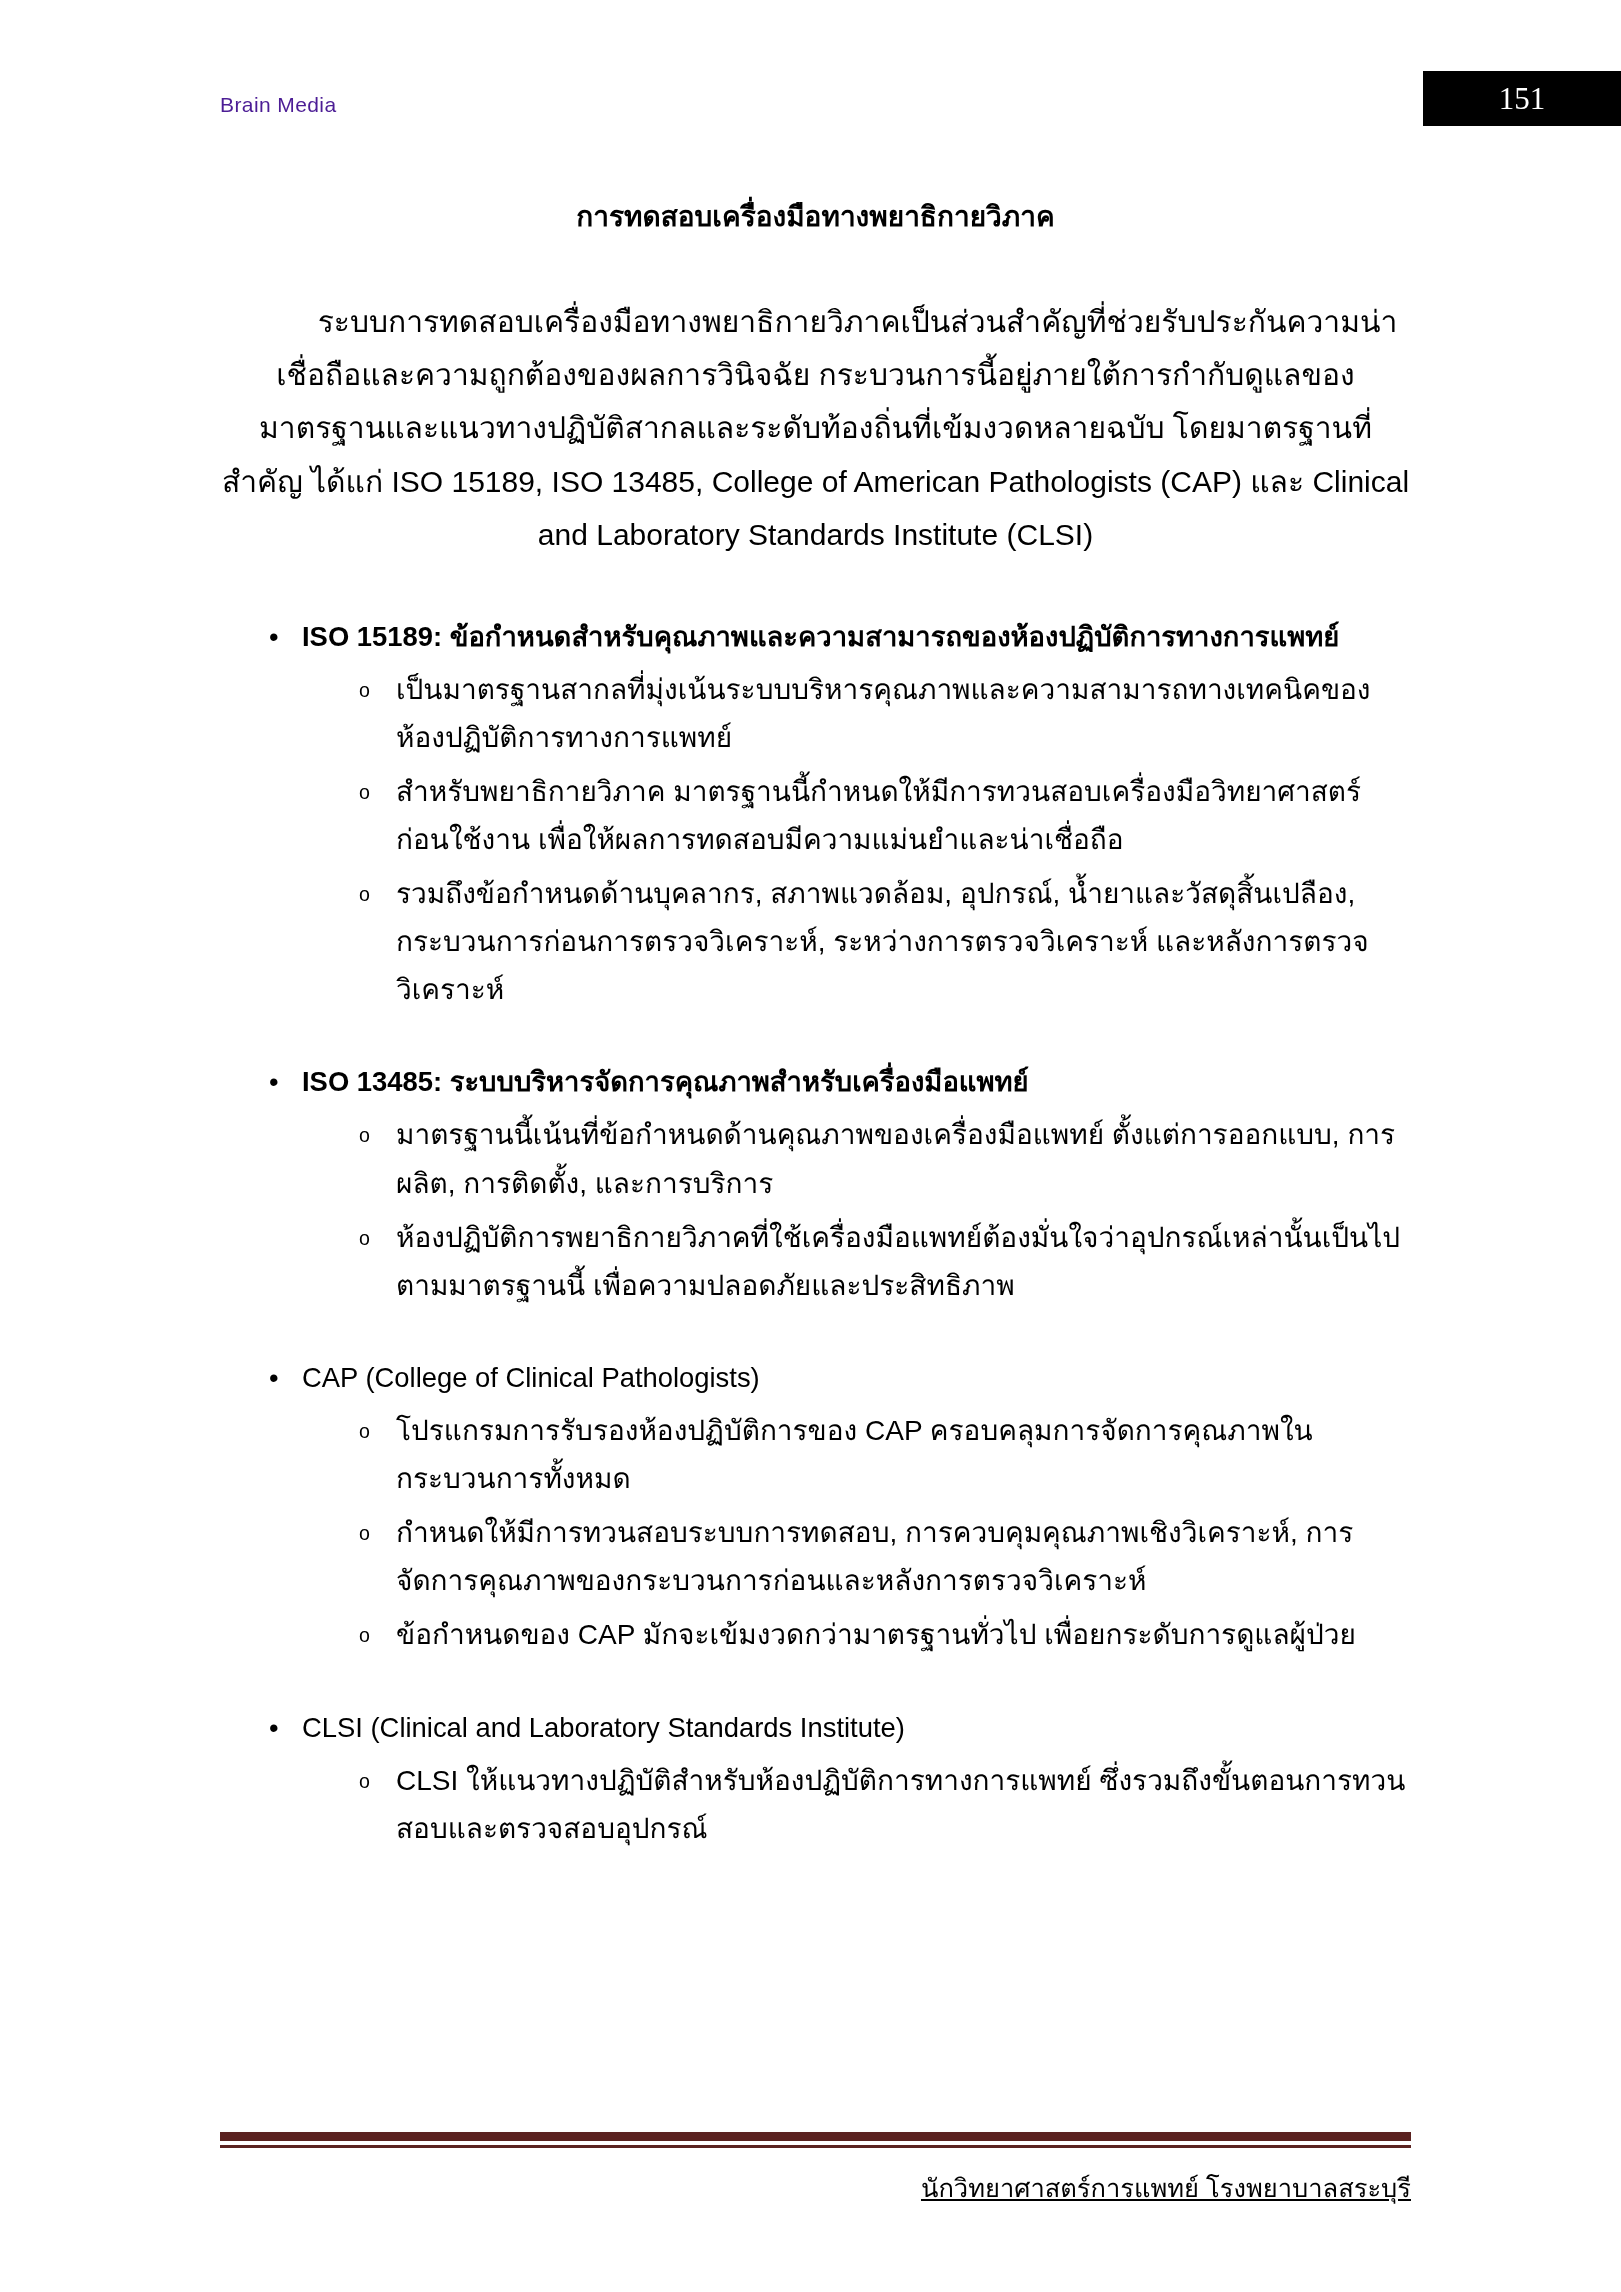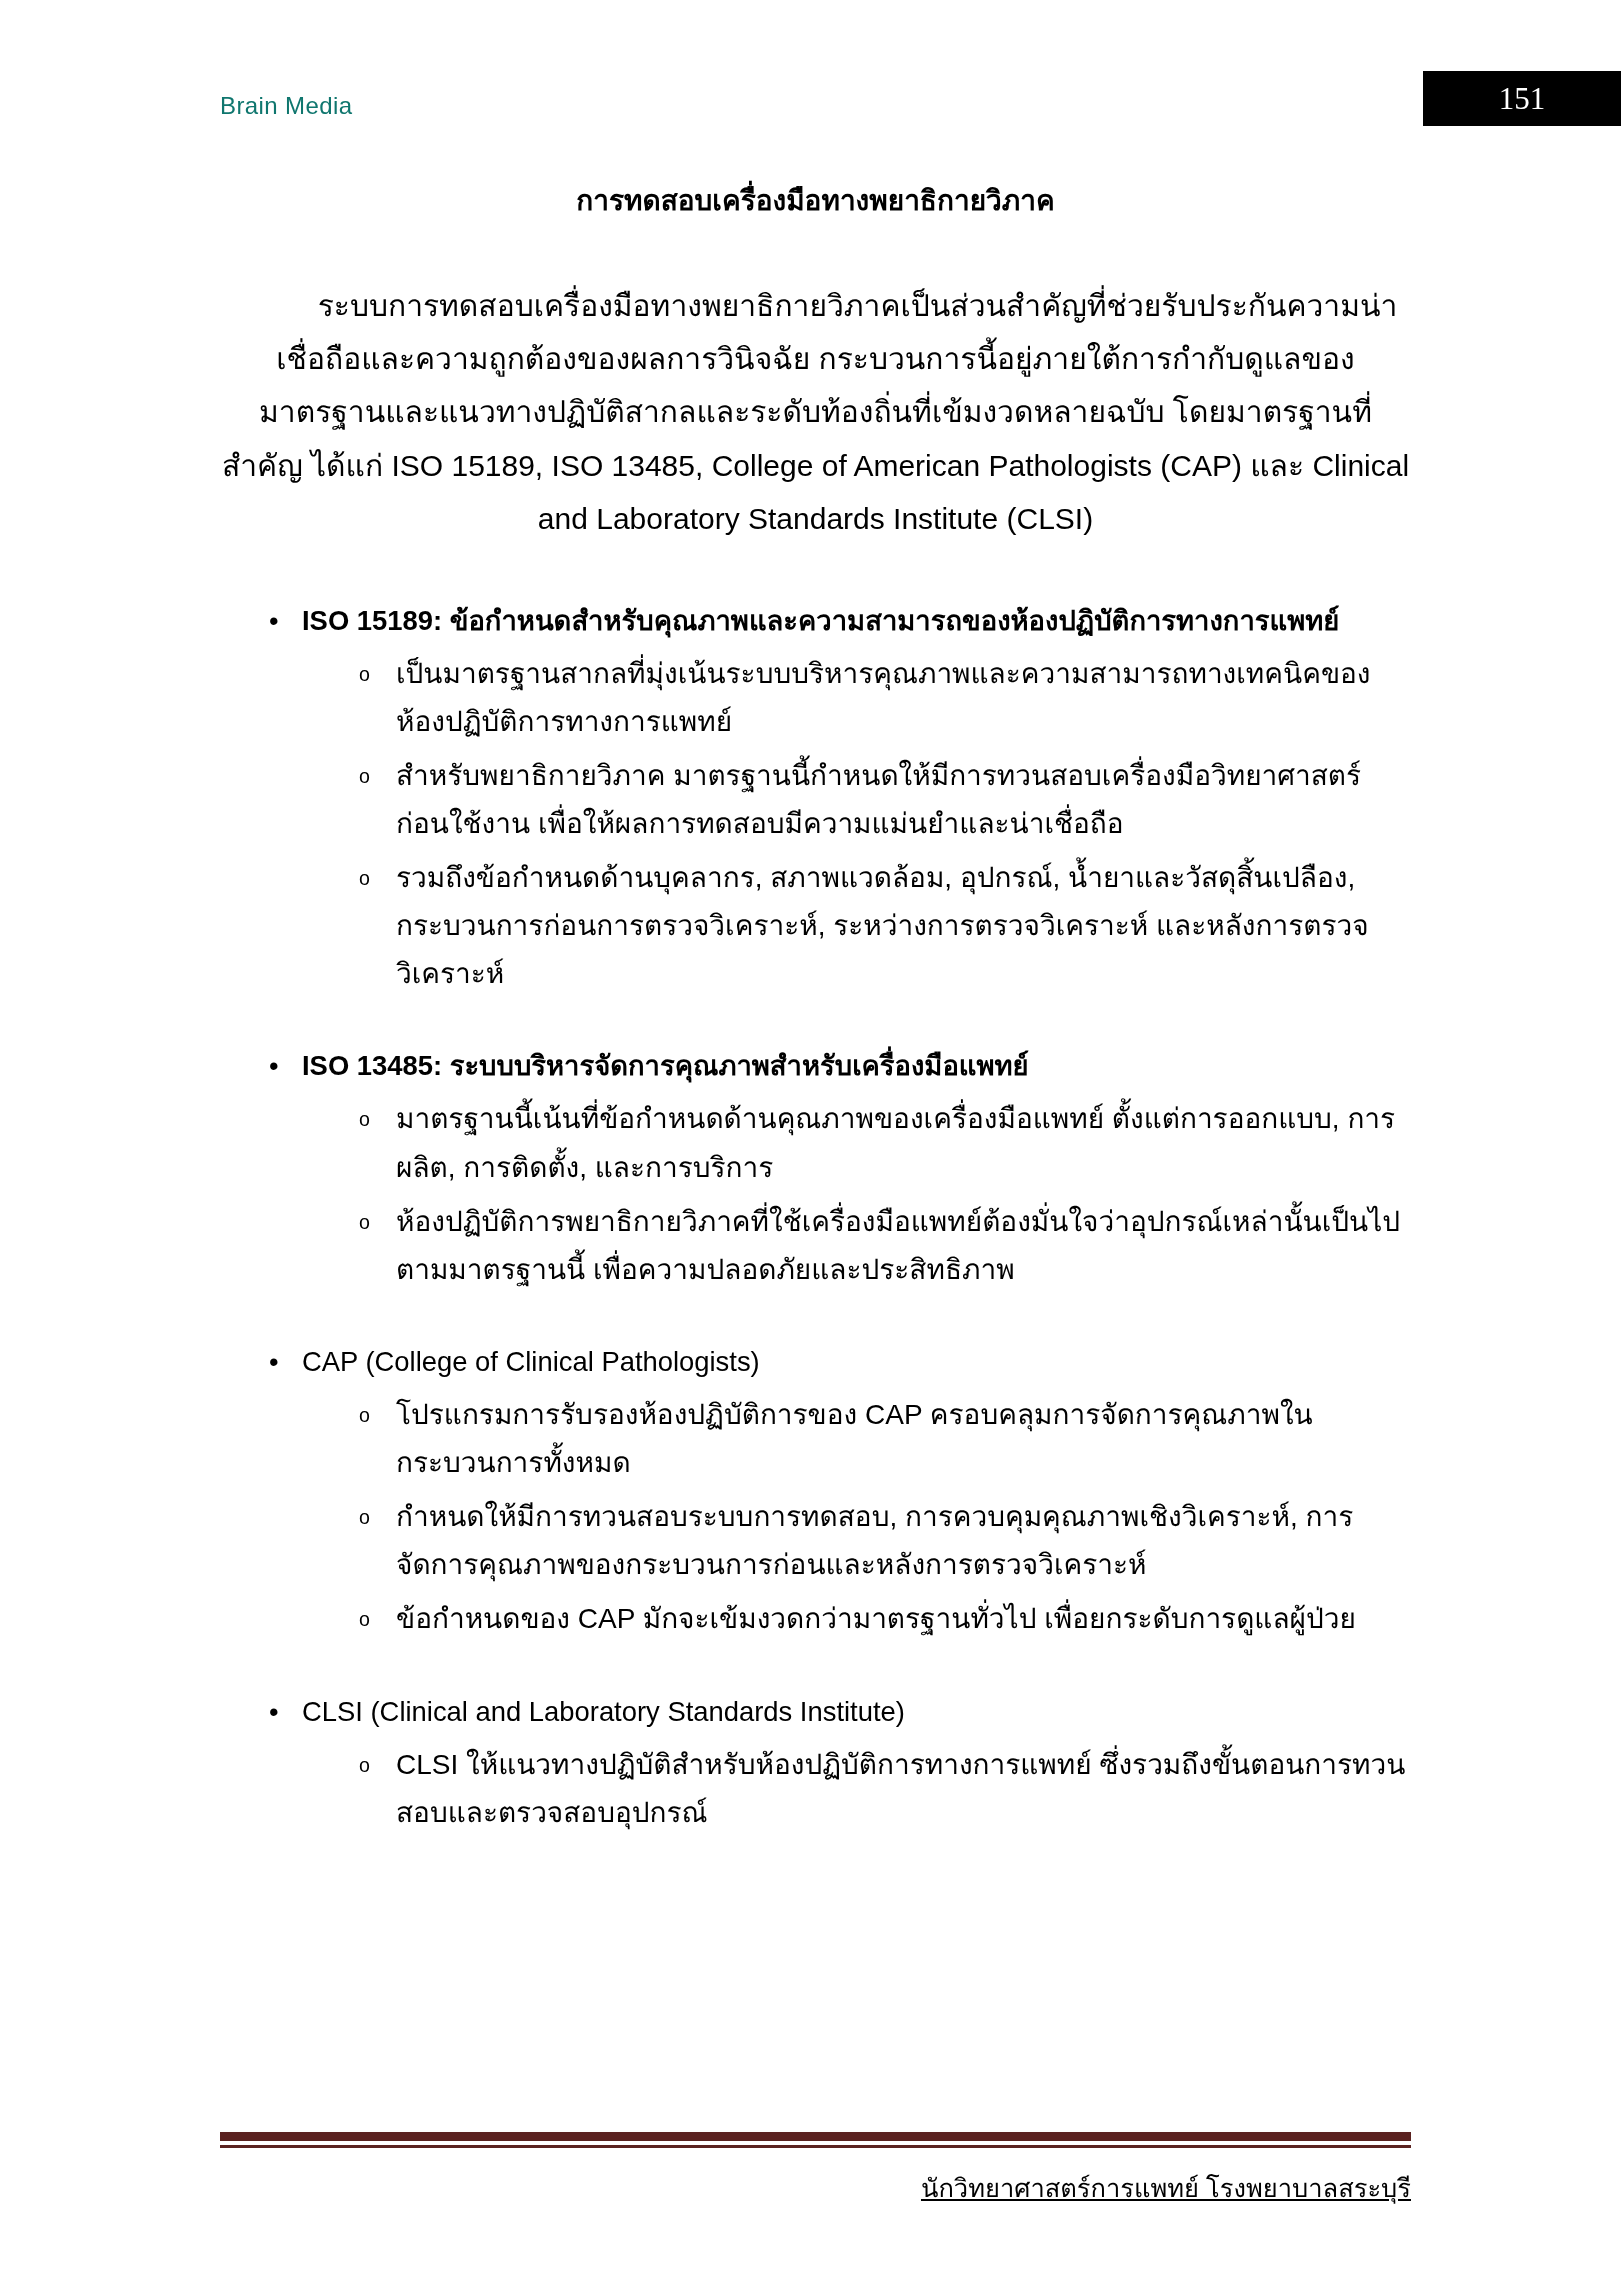--- a/index.html
+++ b/index.html
@@ -25,22 +25,22 @@
     position: absolute;
     top: 0;
     left: 0;
     width: 1621px;
     height: 147px;
   }
   .header-brand {
     position: absolute;
     left: 220px;
     top: 94px;
-    font-size: 24px;
-    color: #0f766e;
+    font-size: 21px;
+    color: #4c1d95;
     letter-spacing: 0.4px;
     line-height: 1;
   }
   .page-number-box {
     position: absolute;
     right: 0px;
     top: 71px;
     width: 198px;
     height: 55px;
     background: #000000;
@@ -58,21 +58,21 @@
     position: absolute;
     left: 220px;
     top: 181px;
     width: 1191px;
   }
   .doc-title {
     text-align: center;
     font-size: 28px;
     font-weight: bold;
     line-height: 1.45;
-    margin: 0 0 57px 0;
+    margin: 16px 0 57px 0;
   }
   .body-paragraph {
     font-size: 30px;
     line-height: 1.78;
     text-indent: 84px;
     text-align: center;
     margin: 0 0 51px 0;
   }
   .section-heading {
     font-size: 27.4px;

